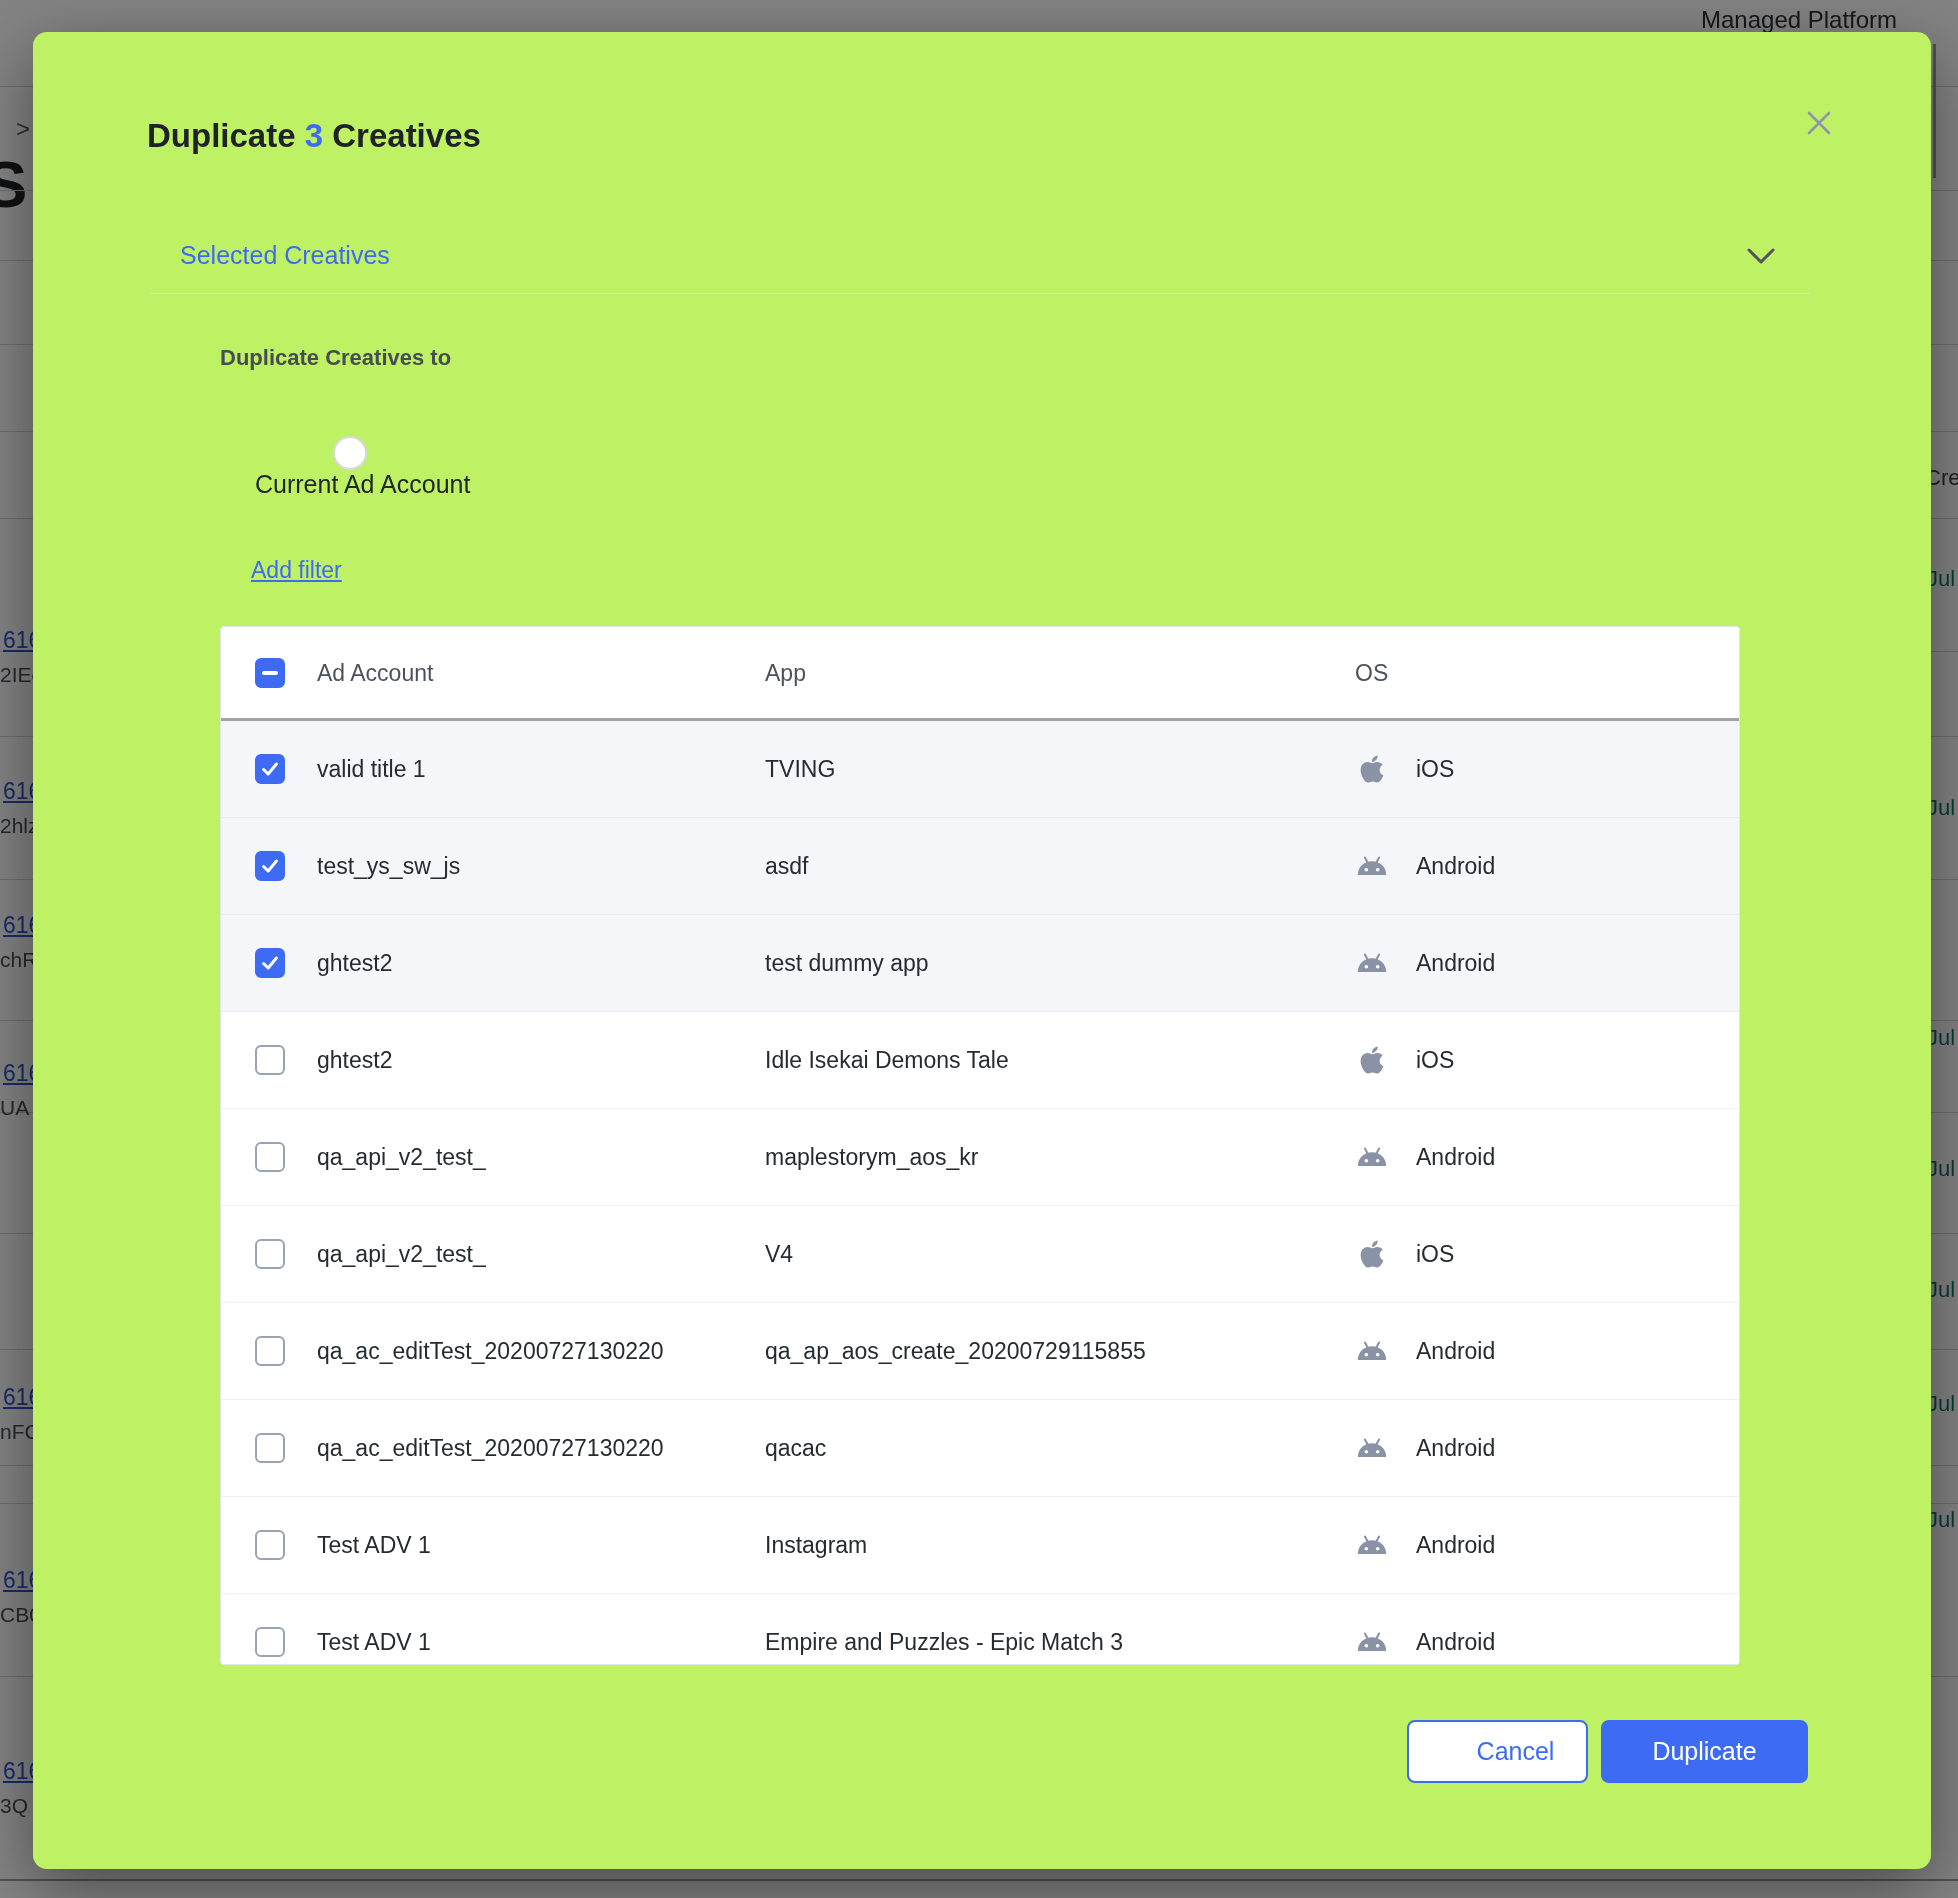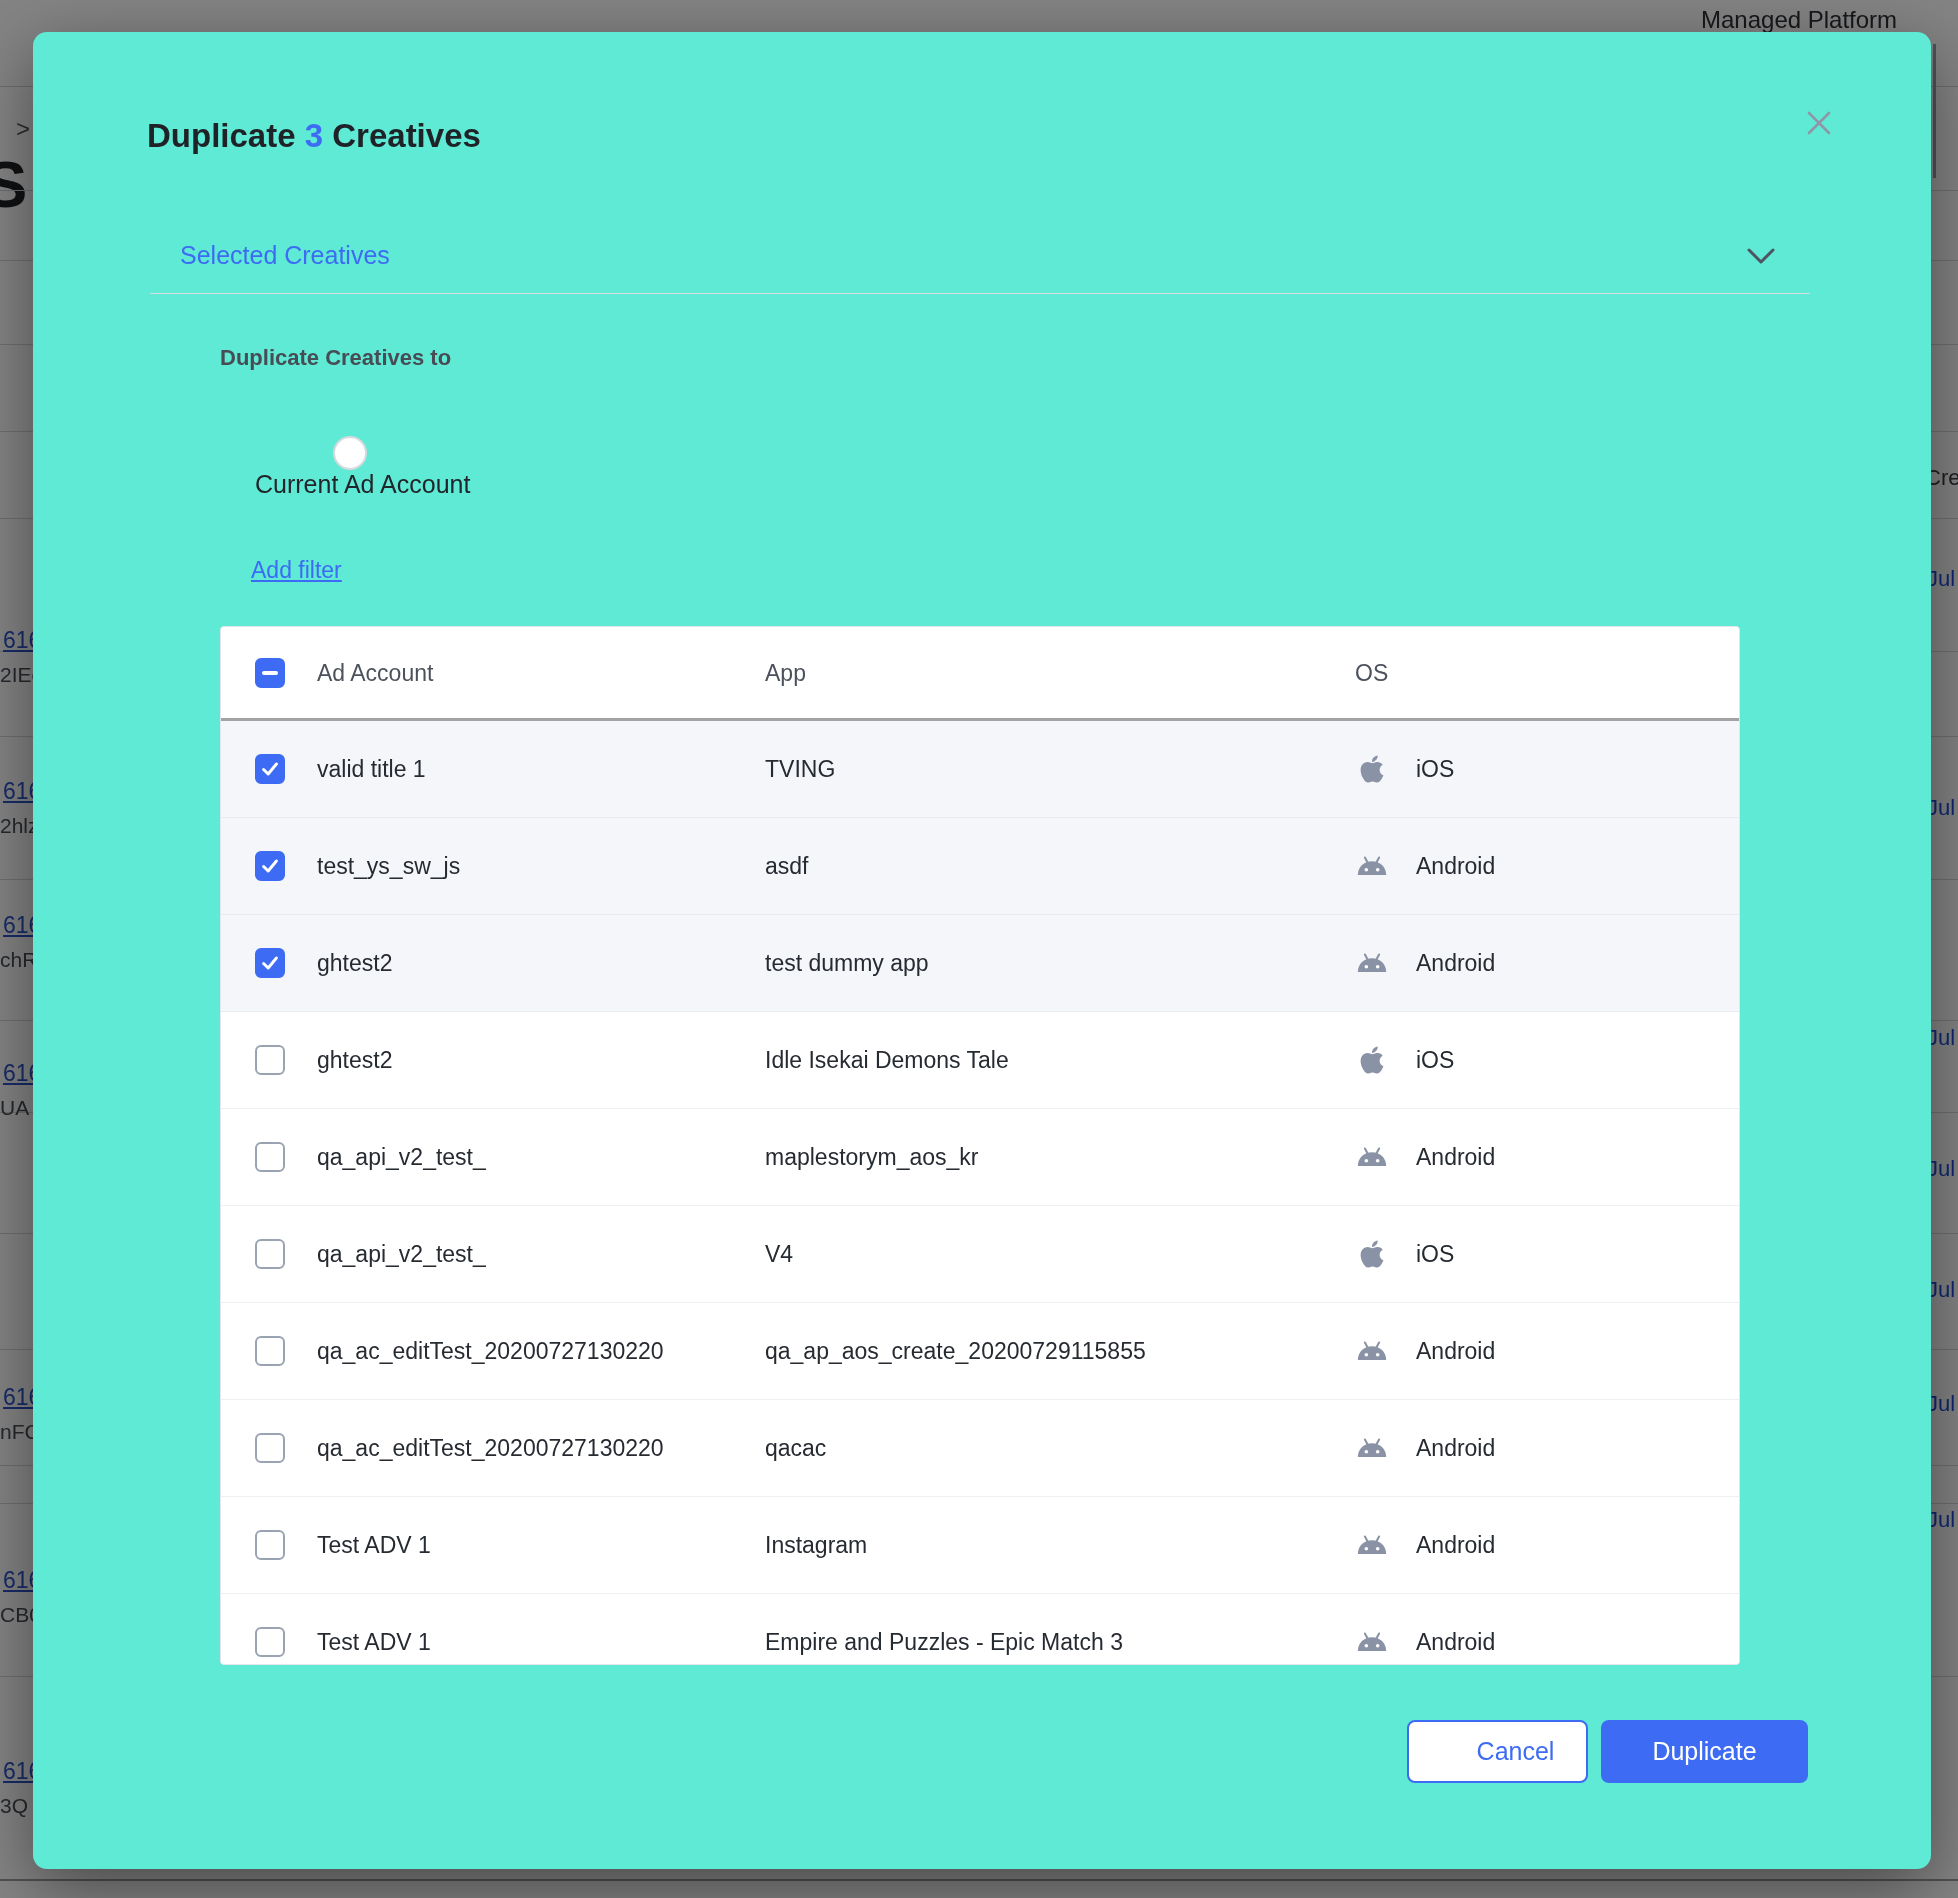--- a/index.html
+++ b/index.html
@@ -13,28 +13,28 @@
   .bg-divider { position:absolute; left:0; width:100%; height:1px; background:#d4d7db; }
   .bg-header { position:absolute; left:0; top:0; width:100%; height:87px; background:#fdfdfd; border-bottom:1px solid #cfd2d6; }
   .bg-top-right { position:absolute; left:1701px; top:6px; font-size:24px; color:#2c2f34; font-weight:500; white-space:nowrap; }
   .bg-vline { position:absolute; left:1933px; top:44px; width:3px; height:134px; background:#9aa0a8; }
   .bg-breadcrumb { position:absolute; left:16px; top:115px; font-size:24px; color:#55595f; }
   .bg-page-title { position:absolute; left:-16px; top:147px; font-size:65px; font-weight:700; color:#1e2126; }
   .bg-left-row { position:absolute; left:3px; white-space:nowrap; }
   .bg-left-link { display:block; font-size:23px; color:#2f55cc; text-decoration:underline; }
   .bg-left-sub { display:block; margin-top:9px; font-size:21px; color:#4a4f57; margin-left:-3px; }
   .bg-right-header { position:absolute; left:1925px; top:465px; font-size:22px; color:#383c42; white-space:nowrap; }
-  .bg-right-cell { position:absolute; left:1927px; font-size:22px; color:#1d4ed8; white-space:nowrap; }
+  .bg-right-cell { position:absolute; left:1927px; font-size:22px; color:#0f766e; white-space:nowrap; }
   .bg-bottom-line { position:absolute; left:0; top:1879px; width:100%; height:2px; background:#9a9da1; }
   .overlay { position:absolute; inset:0; background:rgba(0,0,0,0.48); z-index:5; }
 
   
   .modal {
     position:absolute; left:33px; top:32px; width:1898px; height:1837px;
-    background:#5eead4; border-radius:14px; z-index:10;
+    background:#bef264; border-radius:14px; z-index:10;
     box-shadow:0 20px 69px rgba(0,0,0,0.45);
   }
   .modal-title { position:absolute; left:114px; top:85px; font-size:33px; font-weight:700; color:#1f2227; white-space:nowrap; }
   .modal-title .count { color:var(--accent); }
   .close-btn { position:absolute; left:1764px; top:69px; width:44px; height:44px; cursor:pointer; display:flex; align-items:center; justify-content:center; background:none; border:none; }
 
   .section-link { position:absolute; left:147px; top:209px; font-size:25px; color:var(--accent); cursor:pointer; white-space:nowrap; }
   .section-chevron { position:absolute; left:1714px; top:216px; width:28px; height:17px; cursor:pointer; }
   .section-divider { position:absolute; left:117px; top:261px; width:1660px; height:1px; background:#d8dbe0; }
 

